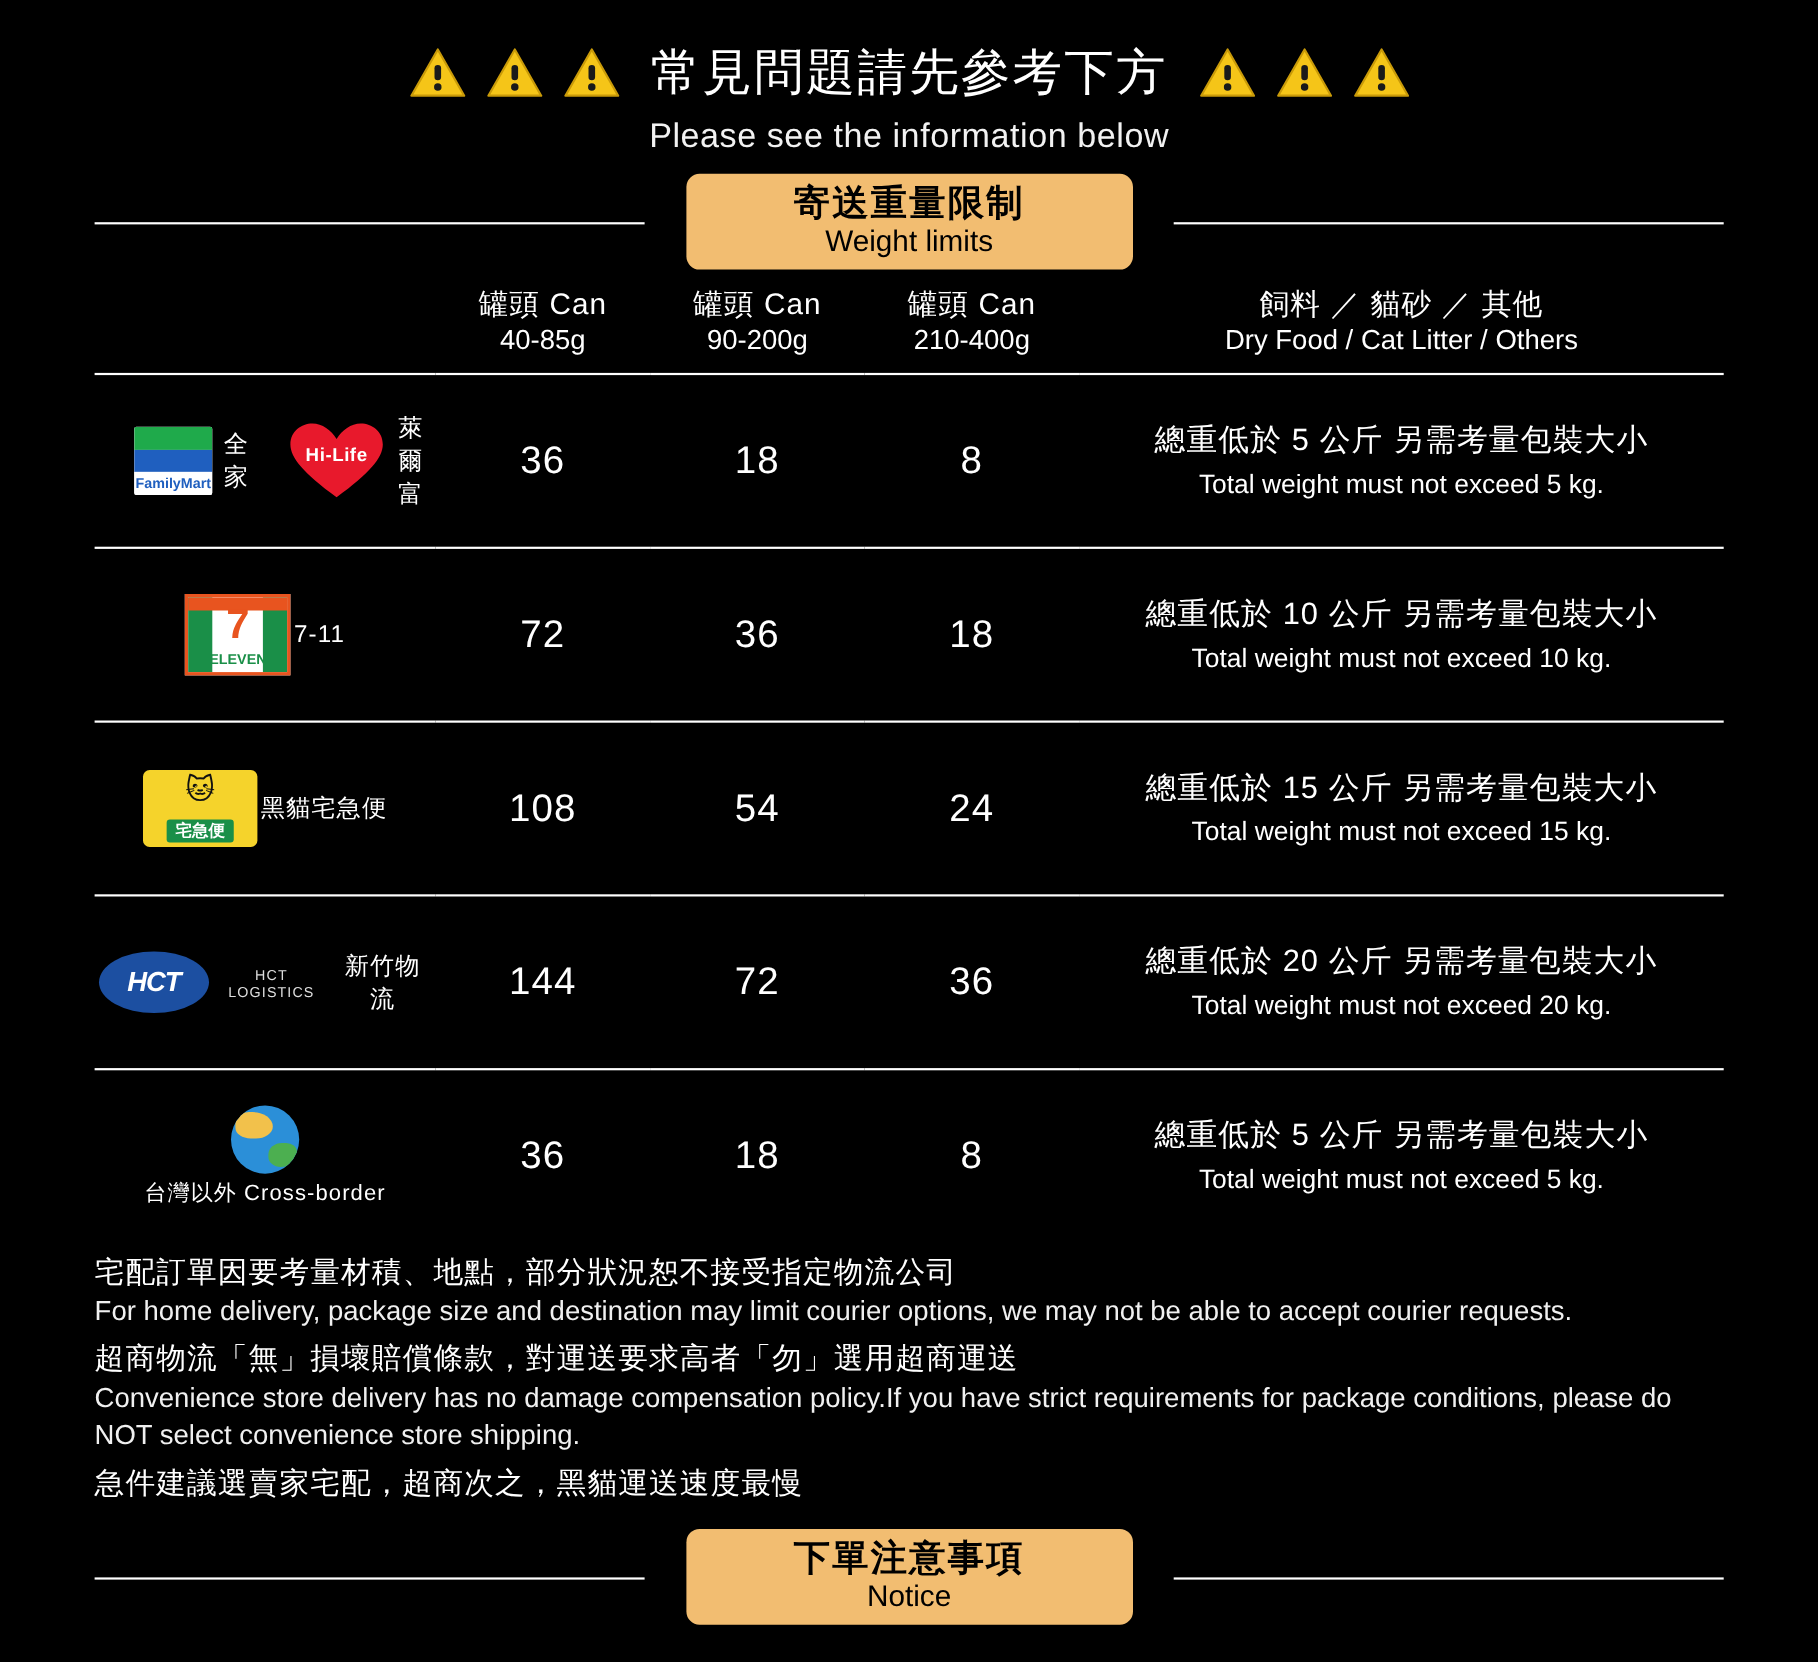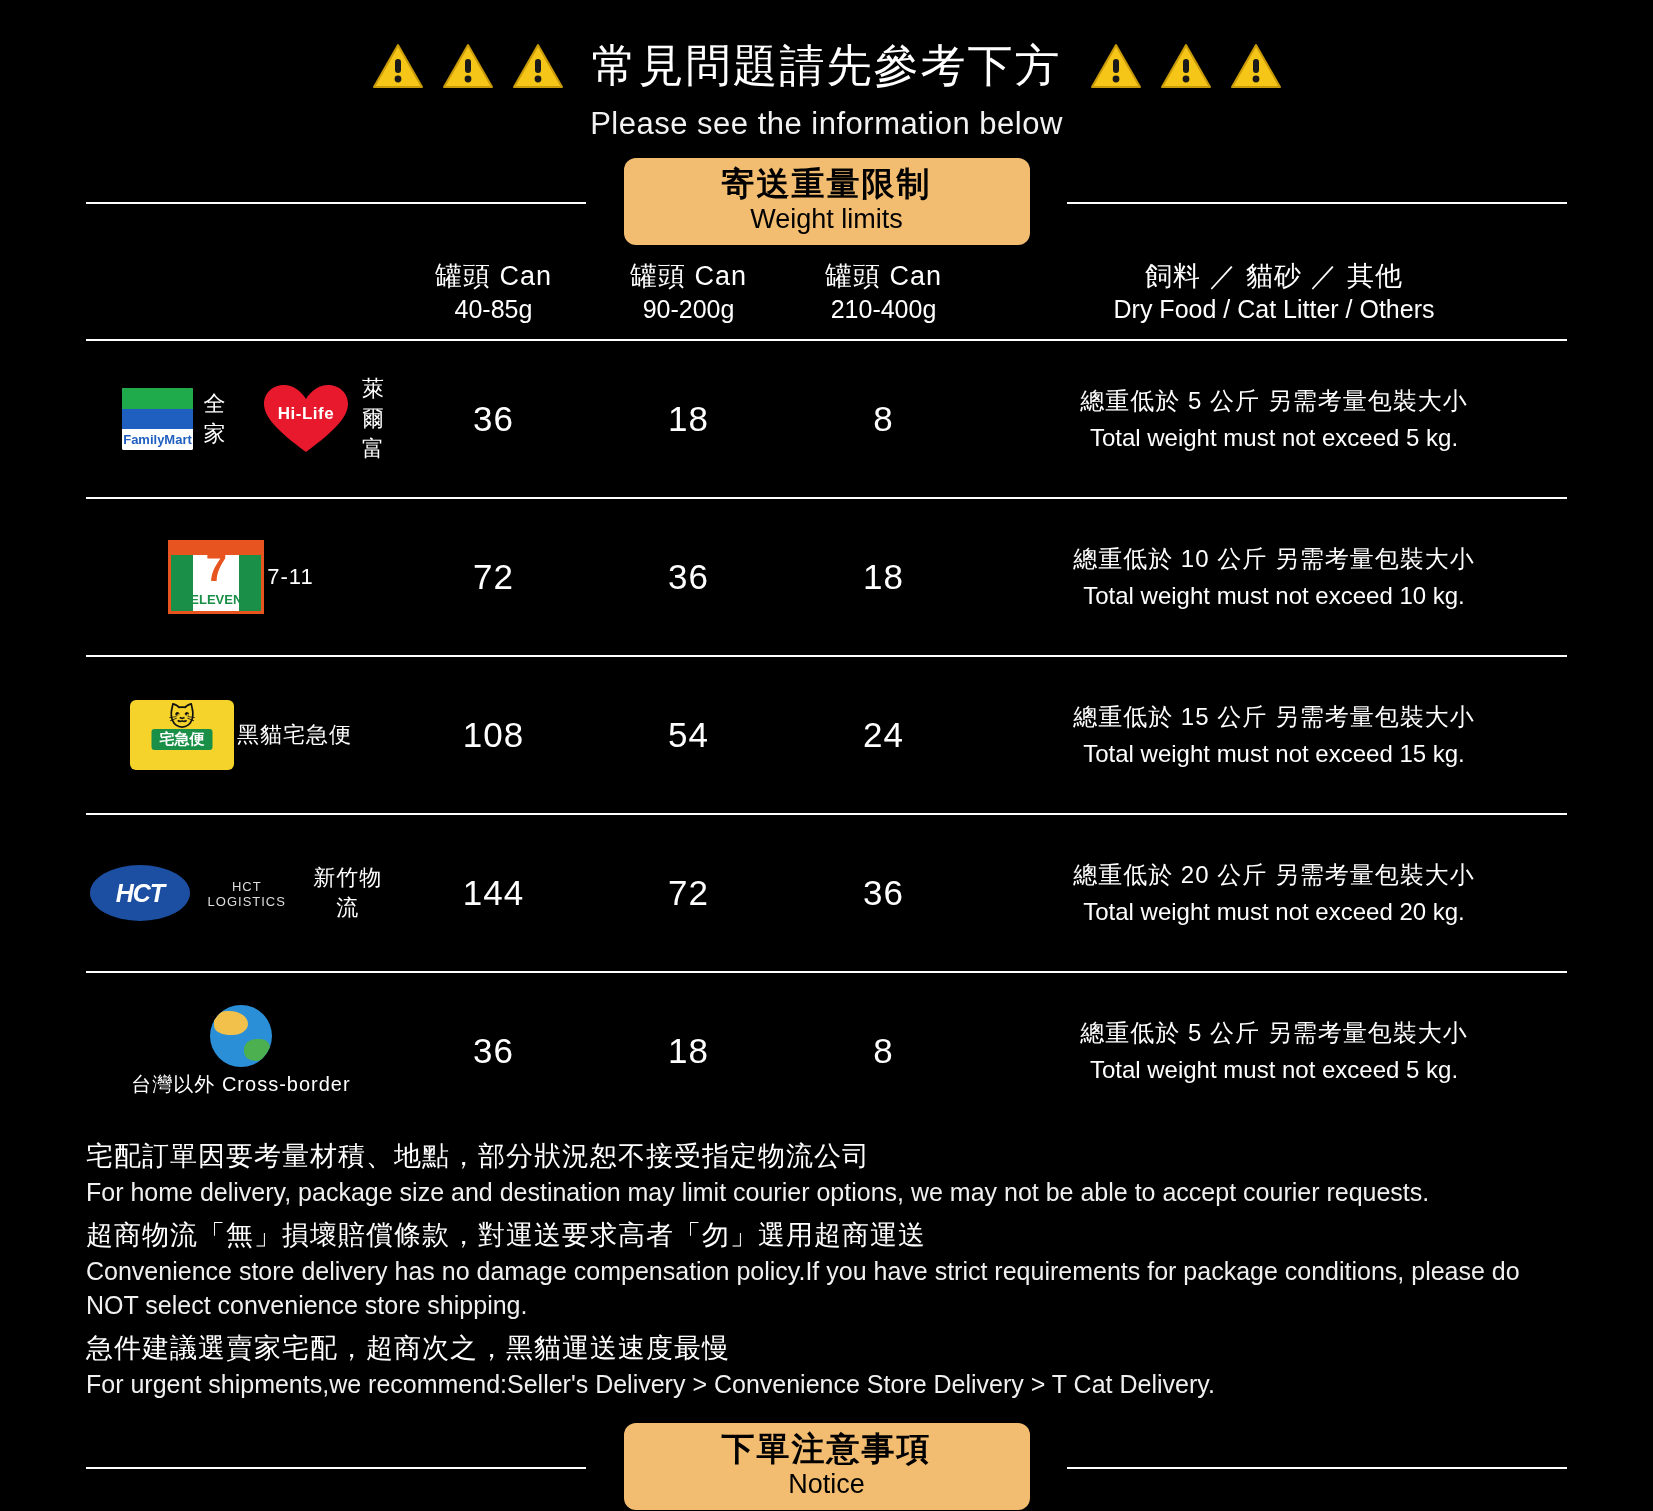--- a/index.html
+++ b/index.html
@@ -137,21 +137,21 @@
     vertical-align: middle;
     padding: 16px 4px;
     height: 124px;
   }
   td.num {
     font-size: 35px;
     color: #ffffff;
     letter-spacing: 1px;
   }
   td.note .n-zh {
-    font-size: 24px;
+    font-size: 28px;
     letter-spacing: 1px;
     line-height: 1.3;
   }
   td.note .n-en {
     font-size: 24px;
     line-height: 1.3;
     margin-top: 6px;
   }
   td.carrier {
     text-align: center;
@@ -269,21 +269,21 @@
     position: absolute;
     top: 4px;
     left: 50%;
     transform: translateX(-50%);
     font-size: 26px;
     line-height: 1;
     color: #111;
   }
   .tcat .tag {
     position: absolute;
-    bottom: 20px;
+    bottom: 4px;
     left: 50%;
     transform: translateX(-50%);
     background: #1a8f48;
     color: #ffffff;
     font-size: 15px;
     font-weight: 700;
     padding: 1px 8px;
     border-radius: 3px;
     white-space: nowrap;
   }
@@ -567,21 +567,20 @@
       </tr>
     </tbody>
   </table>
 
   <div class="notes">
     <div class="p-zh">宅配訂單因要考量材積、地點，部分狀況恕不接受指定物流公司</div>
     <div class="p-en">For home delivery, package size and destination may limit courier options, we may not be able to accept courier requests.</div>
     <div class="p-zh">超商物流「無」損壞賠償條款，對運送要求高者「勿」選用超商運送</div>
     <div class="p-en">Convenience store delivery has no damage compensation policy.If you have strict requirements for package conditions, please do NOT select convenience store shipping.</div>
     <div class="p-zh">急件建議選賣家宅配，超商次之，黑貓運送速度最慢</div>
-    <div class="p-en">For urgent shipments,we recommend:Seller's Delivery &gt; Convenience Store Delivery &gt; T Cat Delivery.</div>
   </div>
 
   <div class="banner-wrap" style="margin-top:22px;">
     <div class="banner-line left"></div>
     <div class="banner-line right"></div>
     <div class="banner">
       <div class="b-zh">下單注意事項</div>
       <div class="b-en">Notice</div>
     </div>
   </div>

